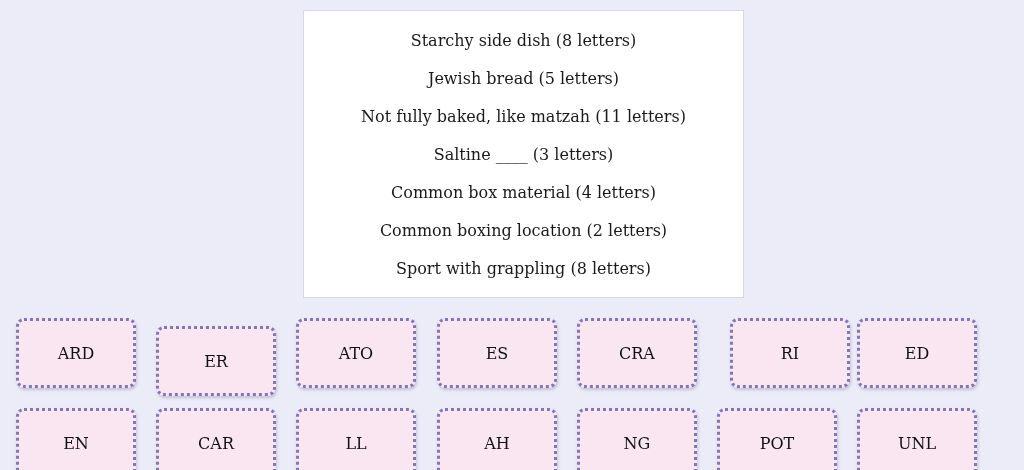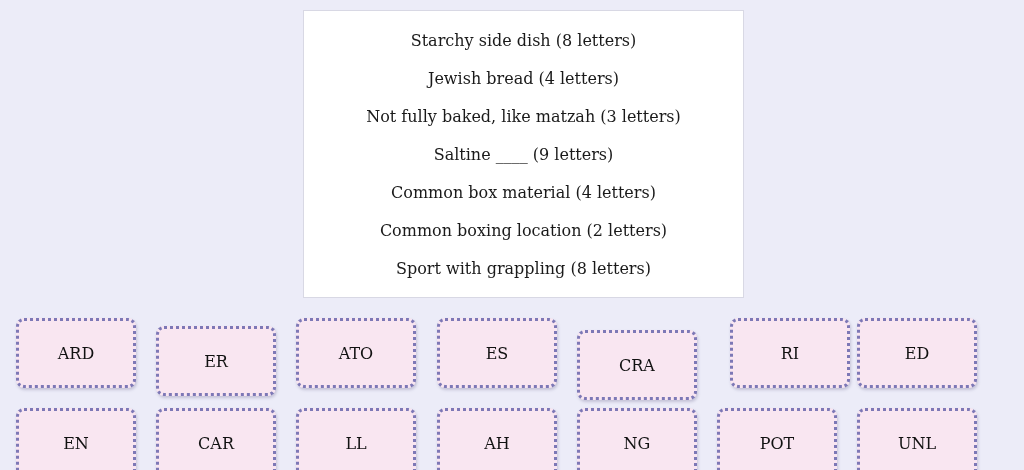--- a/index.html
+++ b/index.html
@@ -60,36 +60,36 @@
       box-sizing: content-box;
       margin: -2px 0 0 -2px;
     }
   </style>
 </head>
 <body>
 
 <div class="clue-box">
   <ul class="clue-list">
     <li class="clue" style="top:20px">Starchy side dish (8 letters)</li>
-    <li class="clue" style="top:58px">Jewish bread (4 letters)</li>
-    <li class="clue" style="top:96px">Not fully baked, like matzah (3 letters)</li>
-    <li class="clue" style="top:134px">Saltine ____ (9 letters)</li>
+    <li class="clue" style="top:58px">Jewish bread (5 letters)</li>
+    <li class="clue" style="top:96px">Not fully baked, like matzah (11 letters)</li>
+    <li class="clue" style="top:134px">Saltine ____ (3 letters)</li>
     <li class="clue" style="top:172px">Common box material (4 letters)</li>
     <li class="clue" style="top:210px">Common boxing location (2 letters)</li>
     <li class="clue" style="top:248px">Sport with grappling (8 letters)</li>
   </ul>
 </div>
 
 <div class="tiles">
 
   <div class="tile" style="left:0px;top:0px">ARD</div>
   <div class="tile" style="left:140px;top:8px">ER</div>
   <div class="tile" style="left:280px;top:0px">ATO</div>
   <div class="tile" style="left:421px;top:0px">ES</div>
-  <div class="tile" style="left:561px;top:12px">CRA</div>
+  <div class="tile" style="left:561px;top:0px">CRA</div>
   <div class="tile" style="left:714px;top:0px">RI</div>
   <div class="tile" style="left:841px;top:0px">ED</div>
 
   <div class="tile" style="left:0px;top:90px">EN</div>
   <div class="tile" style="left:140px;top:90px">CAR</div>
   <div class="tile" style="left:280px;top:90px">LL</div>
   <div class="tile" style="left:421px;top:90px">AH</div>
   <div class="tile" style="left:561px;top:90px">NG</div>
   <div class="tile" style="left:701px;top:90px">POT</div>
   <div class="tile" style="left:841px;top:90px">UNL</div>

